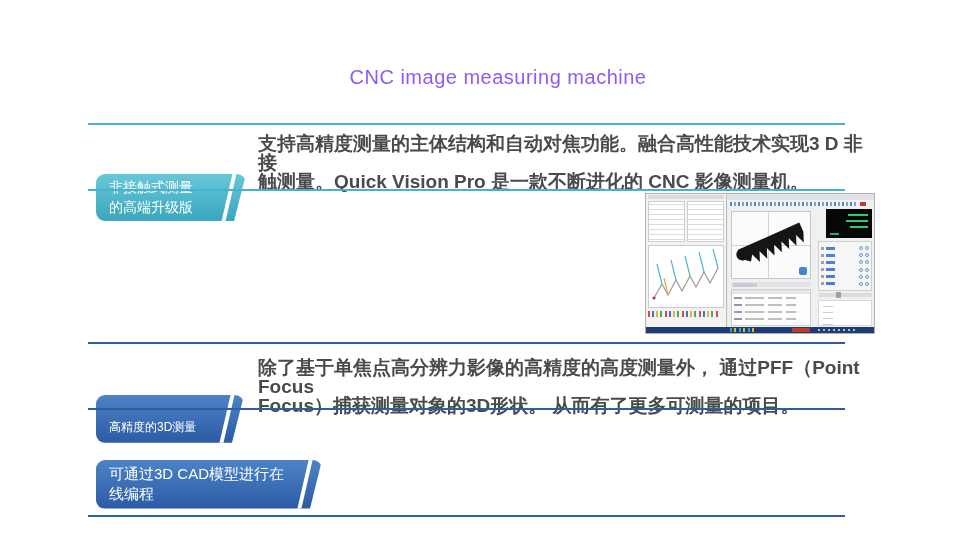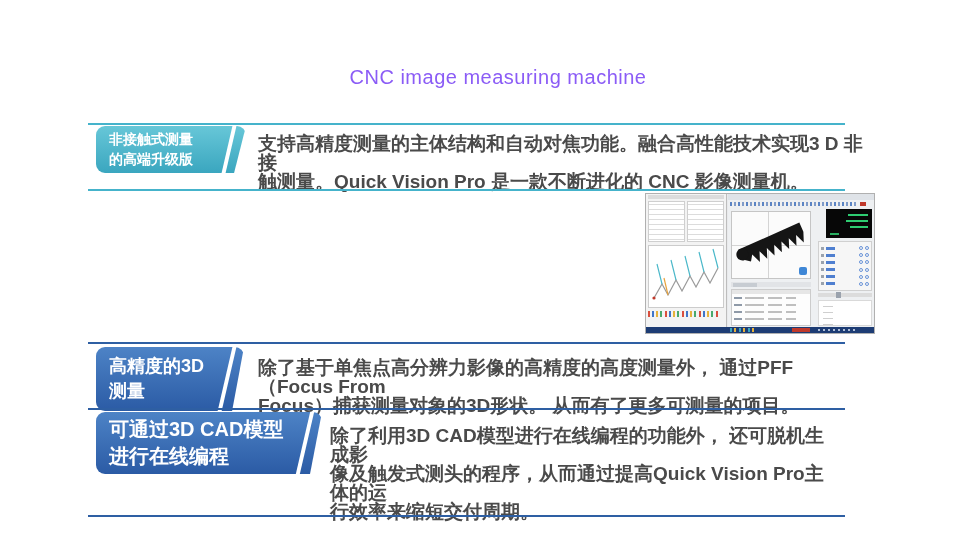--- a/index.html
+++ b/index.html
@@ -20,34 +20,35 @@
   }
 
   
   .divider{position:absolute;left:88px;width:757px;height:2px;}
   .divider.teal{background:#45b3cb;}
   .divider.blue{background:#2e5fa3;}
   #div1{top:123px;} #div2{top:189px;} #div3{top:342px;} #div4{top:408px;} #div5{top:515px;}
 
   
   .flag{
-    position:absolute;color:#fff;font-weight:bold;white-space:pre-line;line-height:1.4;
+    position:absolute;color:#fff;font-weight:normal;white-space:pre-line;line-height:1.4;
     padding:4px 28px 4px 13px;border-radius:9px;
     clip-path:polygon(0 0,100% 0,calc(100% - 12px) 100%,0 100%);
+    margin-top:48px;
   }
   .flag::after{
     content:"";position:absolute;top:-2px;bottom:-2px;right:15px;width:4px;
     background:#ffffff;transform:skewX(-13deg);
   }
   .flag.teal{background:linear-gradient(180deg,#67c7d8 0%,#3aa6bf 100%);}
   .flag.blue{background:linear-gradient(180deg,#4d83c6 0%,#2b5ba5 100%);}
   #flag1{left:96px;top:126px;width:150px;font-size:14px;}
   #flag2{left:96px;top:193px;width:158px;font-size:13px;}
-  #flag3{left:96px;top:347px;width:148px;font-size:18px;padding-top:7px;padding-bottom:7px;}
-  #flag4{left:96px;top:412px;width:226px;font-size:20px;line-height:1.35;}
+  #flag3{left:96px;top:347px;width:148px;font-size:12px;padding-top:24px;padding-bottom:7px;}
+  #flag4{left:96px;top:412px;width:226px;font-size:15px;line-height:1.35;}
 
   
   .body-text{
     position:absolute;font-size:19px;line-height:19px;color:#4a4a4a;white-space:pre-line;font-weight:bold;
   }
   #body1{left:258px;top:134px;width:610px;}
   #body2{left:258px;top:200px;width:410px;}
   #body3{left:258px;top:358px;width:610px;}
   #body4{left:330px;top:426px;width:500px;}
 
@@ -237,24 +238,21 @@
 
     <div class="sh-status">
       <div class="mini"></div>
       <div class="red"></div>
       <div class="dots"></div>
     </div>
   </div>
 
   <div class="divider blue" id="div3"></div>
   <div class="flag blue" id="flag3">高精度的3D测量</div>
-  <div class="body-text" id="body3">除了基于单焦点高分辨力影像的高精度的高度测量外， 通过PFF（Focus From
+  <div class="body-text" id="body3">除了基于单焦点高分辨力影像的高精度的高度测量外， 通过PFF（Point Focus
 Focus）捕获测量对象的3D形状。 从而有了更多可测量的项目。</div>
 
   <div class="divider blue" id="div4"></div>
   <div class="flag blue" id="flag4">可通过3D CAD模型进行在线编程</div>
-  <div class="body-text" id="body4">除了利用3D CAD模型进行在线编程的功能外， 还可脱机生成影
-像及触发式测头的程序，从而通过提高Quick Vision Pro主体的运
-行效率来缩短交付周期。</div>
 
   <div class="divider blue" id="div5"></div>
 
 </div>
 
 </body></html>

